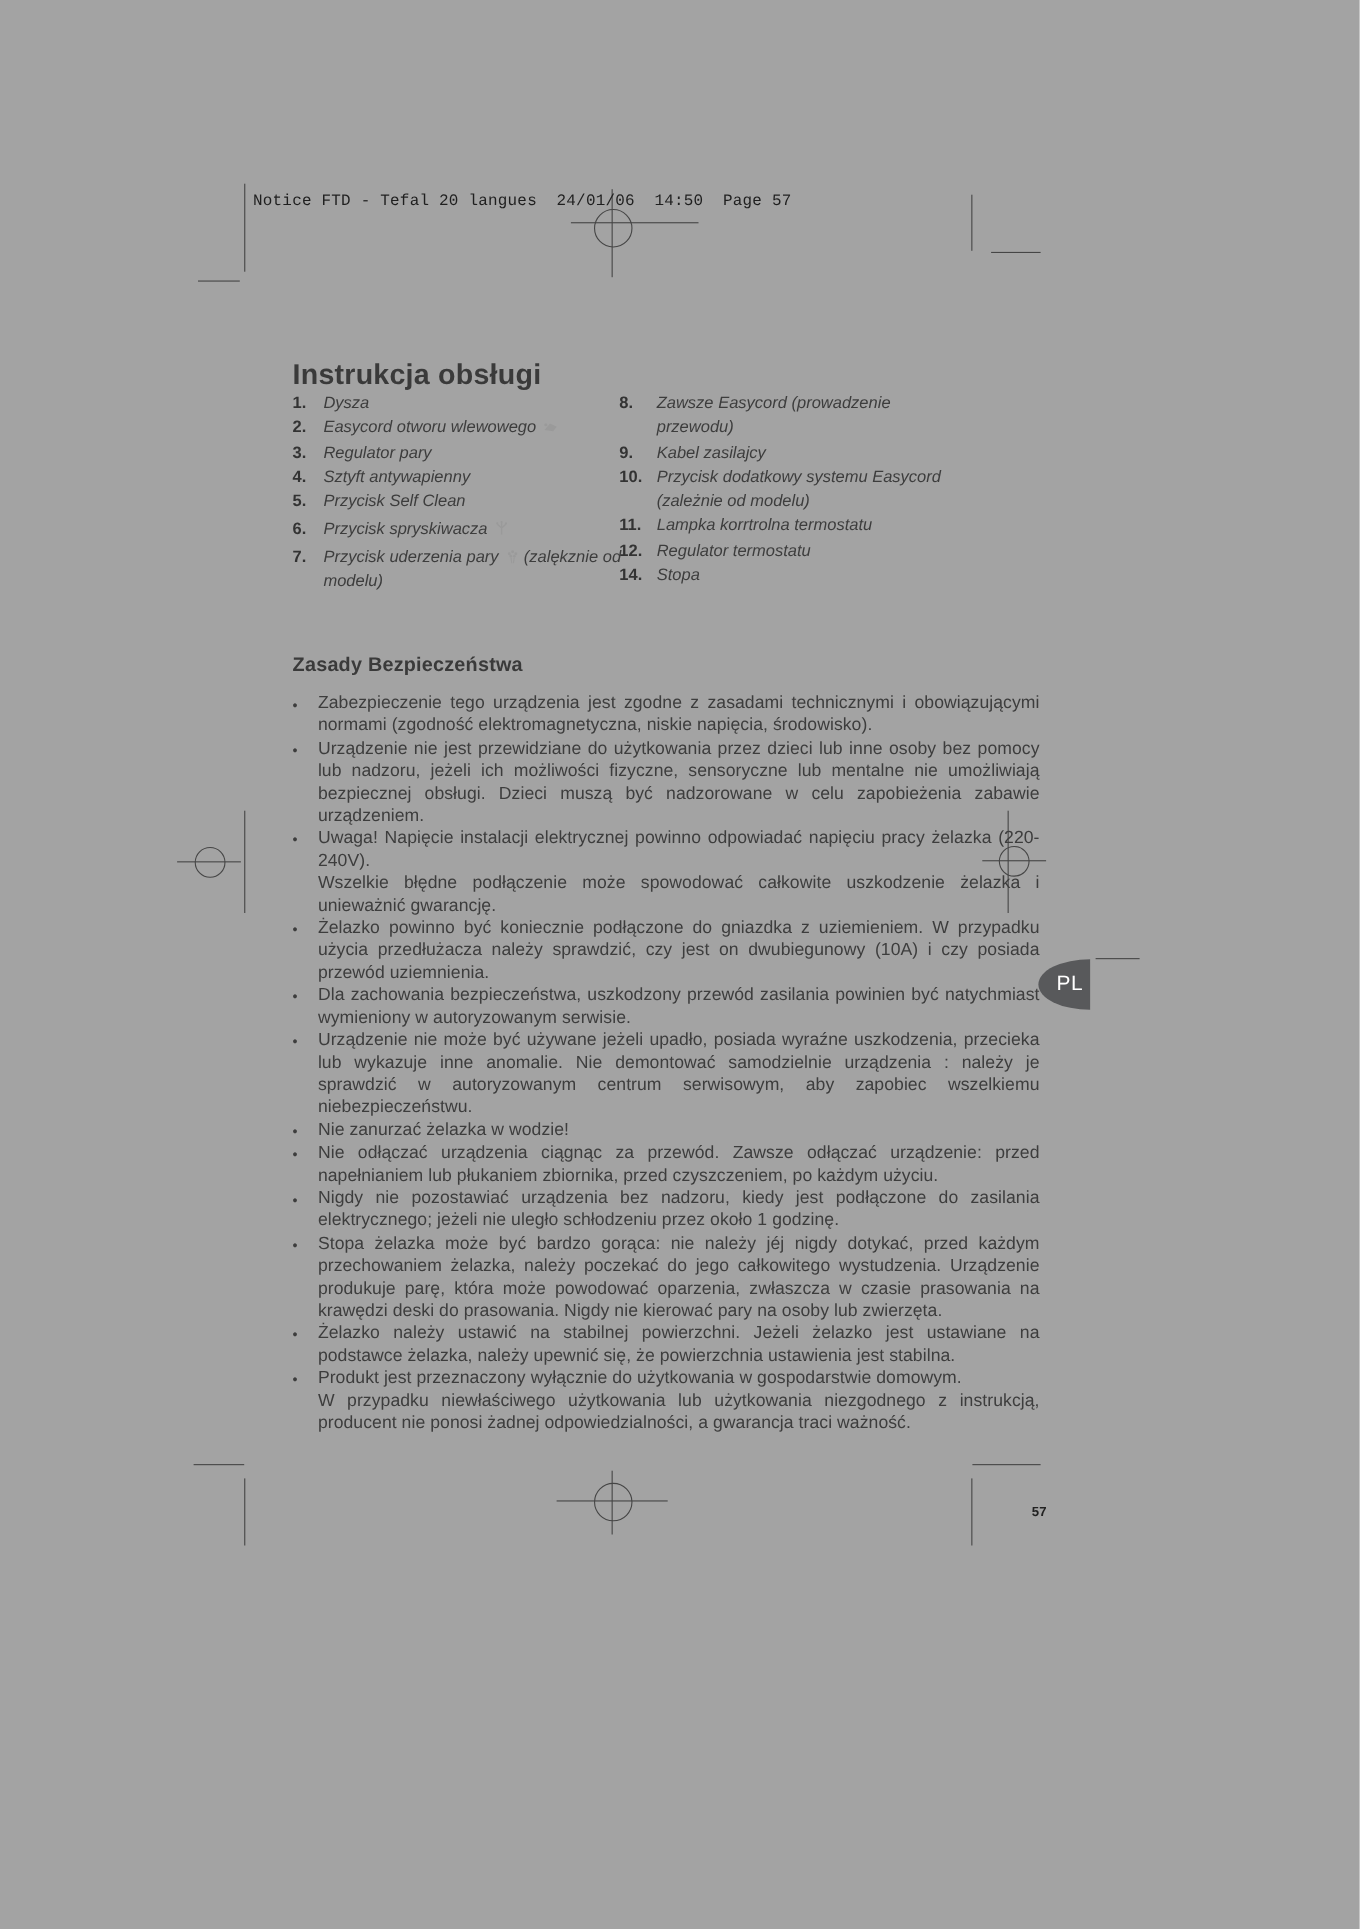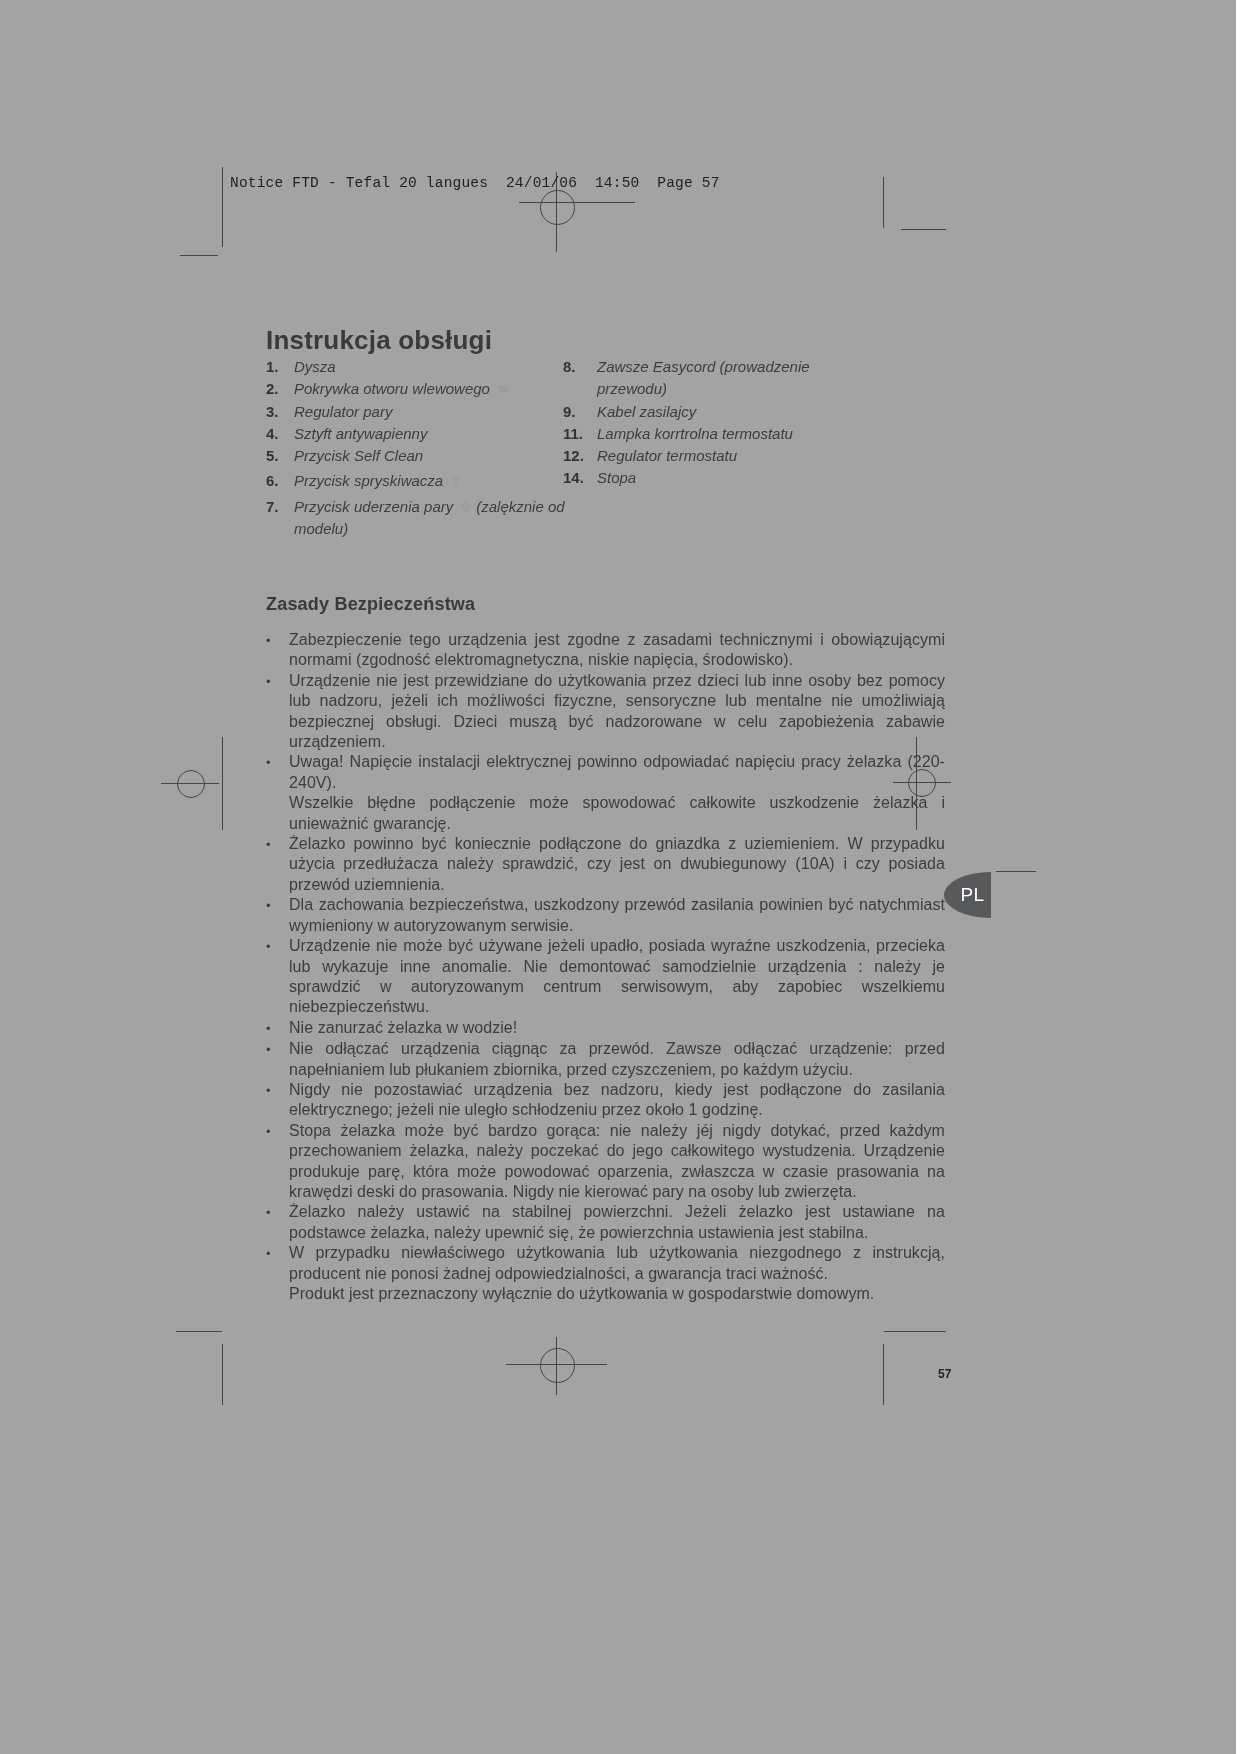--- a/index.html
+++ b/index.html
@@ -79,21 +79,21 @@
 
   <h1 class="title-1">Instrukcja obsługi</h1>
 
   <ul class="parts left">
     <li class="part">
       <span class="num">1.</span>
       <span class="lbl"><span>Dysza</span></span>
     </li>
     <li class="part">
       <span class="num">2.</span>
-      <span class="lbl"><span>Pokrywka otworu wlewowego</span><svg class="picon" width="14" height="14" viewBox="0 0 14 14">
+      <span class="lbl"><span>Easycord otworu wlewowego</span><svg class="picon" width="14" height="14" viewBox="0 0 14 14">
             <path d="M2 10 L7 4 L13 7 L10 11 Z" fill="#9a9a9a"></path>
             <circle cx="3.2" cy="5.2" r="1.4" fill="#9a9a9a"></circle>
           </svg></span>
     </li>
     <li class="part">
       <span class="num">3.</span>
       <span class="lbl"><span>Regulator pary</span></span>
     </li>
     <li class="part">
       <span class="num">4.</span>
@@ -128,20 +128,24 @@
   <ul class="parts right">
     <li class="part">
       <span class="num">8.</span>
       <span class="lbl">Zawsze Easycord (prowadzenie przewodu)</span>
     </li>
     <li class="part">
       <span class="num">9.</span>
       <span class="lbl">Kabel zasilajcy</span>
     </li>
     <li class="part">
+      <span class="num">10.</span>
+      <span class="lbl">Przycisk dodatkowy systemu Easycord (zależnie od modelu)</span>
+    </li>
+    <li class="part">
       <span class="num">11.</span>
       <span class="lbl">Lampka korrtrolna termostatu</span>
     </li>
     <li class="part">
       <span class="num">12.</span>
       <span class="lbl">Regulator termostatu</span>
     </li>
     <li class="part">
       <span class="num">14.</span>
       <span class="lbl">Stopa</span>
@@ -214,22 +218,22 @@
     </li>
     <li class="bullet">
       <span class="bm">•</span>
       <div class="bt">
           <div>Żelazko należy ustawić na stabilnej powierzchni. Jeżeli żelazko jest ustawiane na podstawce żelazka, należy upewnić się, że powierzchnia ustawienia jest stabilna.</div>
         </div>
     </li>
     <li class="bullet">
       <span class="bm">•</span>
       <div class="bt">
+        <div>Produkt jest przeznaczony wyłącznie do użytkowania w gospodarstwie domowym.</div>
         <div>W przypadku niewłaściwego użytkowania lub użytkowania niezgodnego z instrukcją, producent nie ponosi żadnej odpowiedzialności, a gwarancja traci ważność.</div>
-        <div>Produkt jest przeznaczony wyłącznie do użytkowania w gospodarstwie domowym.</div>
       </div>
     </li>
   </ul>
 
   <div class="pl-tab">PL</div>
 
   <div class="page-number">57</div>
 
 </div>
 

